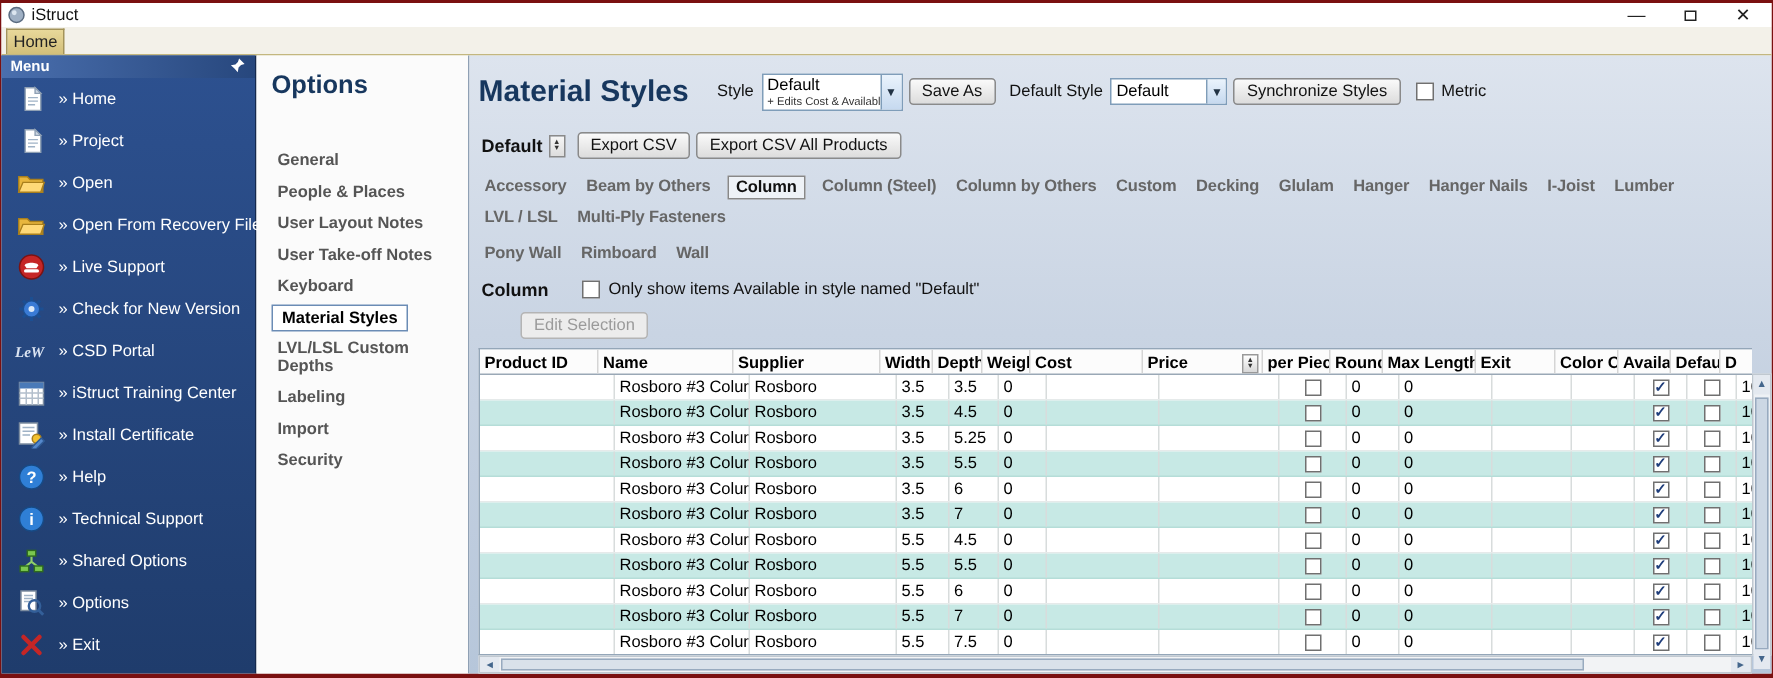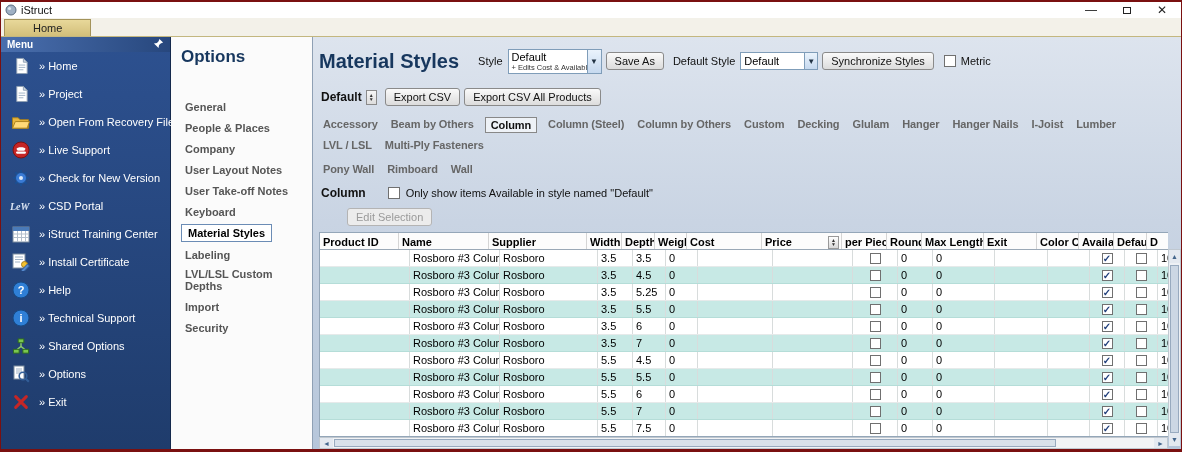--- a/index.html
+++ b/index.html
@@ -15,21 +15,21 @@
     display:flex; flex-direction:column; background:#fff;
   }
   
   .titlebar { height:16px; flex:0 0 16px; background:#fff; display:flex; align-items:center; padding:0 4px; font-size:11px; color:#111; }
   .app-icon { width:12px; height:12px; margin-right:4px; display:inline-flex; }
   .win-controls { margin-left:auto; display:flex; align-items:center; gap:26px; padding-right:10px; color:#222; }
   .win-btn { cursor:pointer; font-size:12px; line-height:12px; }
   .maxbox { display:inline-block; width:8px; height:7px; border:1px solid #222; }
   
   .tabstrip { height:19px; flex:0 0 19px; background:#f3f1e9; border-bottom:1px solid #c3b77f; display:flex; align-items:flex-end; padding-left:3px; }
-  .home-tab { background:linear-gradient(#e8d89a,#d2bf7a); border:1px solid #a3935a; border-bottom:none; padding:2px 28px; font-size:11px; color:#222; }
+  .home-tab { background:linear-gradient(#e8d89a,#d2bf7a); border:1px solid #a3935a; border-bottom:none; padding:2px 4px; font-size:11px; color:#222; }
   
   .app { flex:1; display:flex; min-height:0; }
   
   .sidebar { width:170px; flex:0 0 170px; background:linear-gradient(180deg,#2d5190,#1f3c6c); color:#fff; display:flex; flex-direction:column; border-right:1px solid #15294d; }
   .menu-header { height:15px; flex:0 0 15px; background:linear-gradient(90deg,#4a6fae,#274color 77); background:linear-gradient(90deg,#4a6fae,#27477d); font-size:10px; font-weight:bold; display:flex; align-items:center; justify-content:space-between; padding:0 6px; }
   .side-item { height:28px; display:flex; align-items:center; padding-left:8px; font-size:11px; cursor:pointer; white-space:nowrap; }
   .side-item .ico { width:24px; flex:0 0 24px; display:flex; justify-content:center; align-items:center; }
   .side-label { margin-left:6px; }
   
   .options-panel { width:142px; flex:0 0 142px; background:#fbfbfb; border-right:1px solid #8fa0b4; padding:8px 4px 0 10px; }
@@ -142,20 +142,29 @@
             </span>
             <span class="side-label">» Project</span>
           </div>
           <div class="side-item">
             <span class="ico">
               <svg width="20" height="17" viewBox="0 0 20 18">
                 <path d="M1 4h6l2 2h9v9H1z" fill="#e8b63e" stroke="#a97f1d"></path>
                 <path d="M4 8h15l-2.5 7H1z" fill="#ffd978" stroke="#a97f1d"></path>
               </svg>
             </span>
+            <span class="side-label">» Open</span>
+          </div>
+          <div class="side-item">
+            <span class="ico">
+              <svg width="20" height="17" viewBox="0 0 20 18">
+                <path d="M1 4h6l2 2h9v9H1z" fill="#e8b63e" stroke="#a97f1d"></path>
+                <path d="M4 8h15l-2.5 7H1z" fill="#ffd978" stroke="#a97f1d"></path>
+              </svg>
+            </span>
             <span class="side-label">» Open From Recovery Files</span>
           </div>
           <div class="side-item">
             <span class="ico">
               <svg width="18" height="18" viewBox="0 0 18 18">
                 <circle cx="9" cy="9" r="8" fill="#c52626" stroke="#7c1212"></circle>
                 <path d="M4.5 8c0-2.5 9-2.5 9 0l-1.2 1.8h-6.6z" fill="#fff"></path>
                 <rect x="4" y="10.5" width="10" height="2.2" rx="1.1" fill="#fff"></rect>
               </svg>
             </span>
@@ -251,27 +260,26 @@
             <span class="side-label">» Exit</span>
           </div>
         </div>
     </div>
 
     <div class="options-panel">
       <div class="options-title">Options</div>
       <div id="options-list">
           <div class="opt-row"><div class="opt-item">General</div></div>
           <div class="opt-row"><div class="opt-item">People &amp; Places</div></div>
-          <div class="opt-row"><div class="opt-item">Company</div></div>
           <div class="opt-row"><div class="opt-item">User Layout Notes</div></div>
           <div class="opt-row"><div class="opt-item">User Take-off Notes</div></div>
           <div class="opt-row"><div class="opt-item">Keyboard</div></div>
           <div class="opt-row"><div class="opt-item selected">Material Styles</div></div>
+          <div class="opt-row"><div class="opt-item">LVL/LSL Custom Depths</div></div>
           <div class="opt-row"><div class="opt-item">Labeling</div></div>
-          <div class="opt-row"><div class="opt-item">LVL/LSL Custom Depths</div></div>
           <div class="opt-row"><div class="opt-item">Import</div></div>
           <div class="opt-row"><div class="opt-item">Security</div></div>
         </div>
     </div>
 
     <div class="main">
 
       <div class="main-header">
         <span class="ms-title">Material Styles</span>
         <span class="lbl">Style</span>

